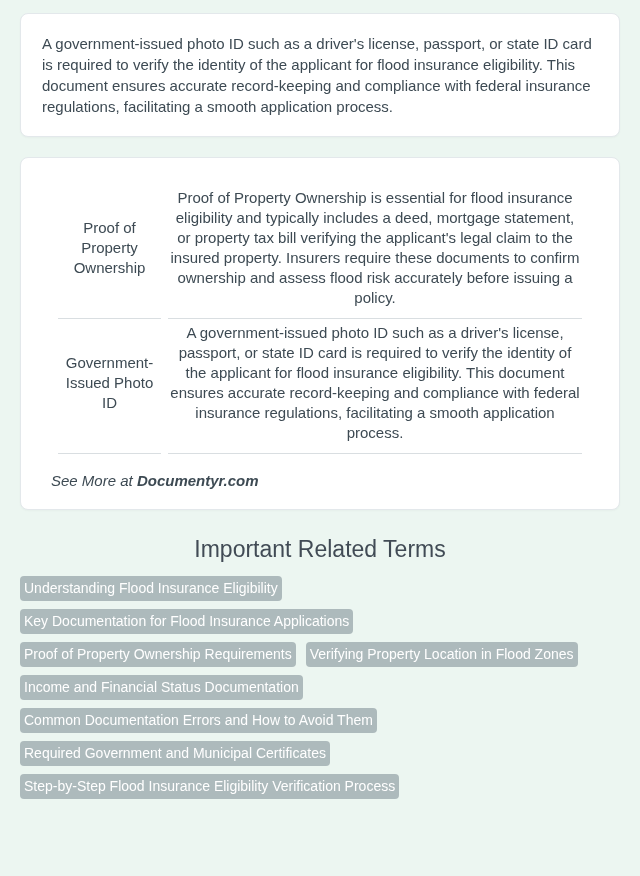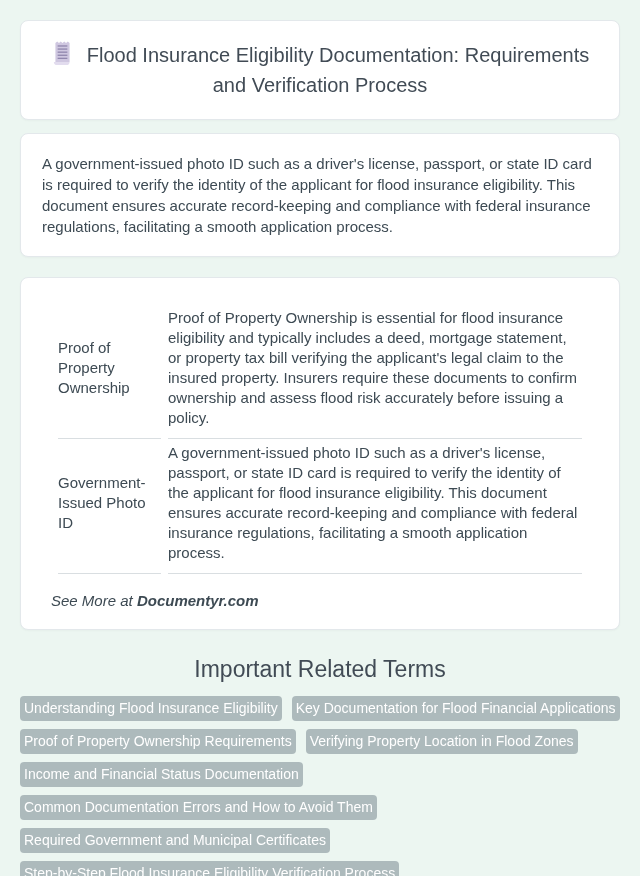--- a/index.html
+++ b/index.html
@@ -29,20 +29,21 @@
   }
   .doc-icon{vertical-align:-5px;margin-right:13px;}
   .intro-card{margin-top:13px;padding:19px 21px;}
   .intro-card p{font-size:15px;line-height:21px;}
   .terms-card{margin-top:20px;padding:26px 30px 20px;}
   table.terms{width:100%;border-collapse:separate;border-spacing:7px 0;}
   table.terms td{
     border-bottom:1px solid var(--table-border);
     font-size:15px;line-height:20px;
     padding:4px 0 10px;
+    text-align:center;
   }
   td.term-cell{width:103px;vertical-align:middle;padding-right:4px;}
   td.desc-cell{vertical-align:middle;padding-left:6px;}
   .see-more{
     text-align:left;font-style:italic;font-size:15px;
     margin-top:18px;color:var(--body-text);
   }
   .see-more .brand{font-weight:bold;cursor:pointer;}
   h2.related-heading{
     text-align:center;font-size:23px;font-weight:500;
@@ -53,33 +54,20 @@
     display:inline-block;background:var(--tag-bg);color:var(--tag-text);
     font-size:14px;line-height:15px;padding:5px 4px;border-radius:4px;
     cursor:pointer;white-space:nowrap;
   }
 </style>
 </head>
 <body>
 
 <div class="page">
 
-  <div class="card title-card">
-    <h1><svg class="doc-icon" width="23" height="27" viewBox="0 0 26 30" aria-hidden="true">
-          <path fill="#cfc7e0" d="M5 3 L7 1.4 9 3 11 1.4 13 3 15 1.4 17 3 19 1.4 21 3 V24.5 H5 Z"></path>
-          <path fill="#e2dcee" d="M3.2 24.5 Q3.2 28 7 28 H17.5 Q21 28 21 24.5 Z"></path>
-          <g stroke="#9187ae" stroke-width="1.5">
-            <line x1="7.5" y1="6.5" x2="18.5" y2="6.5"></line>
-            <line x1="7.5" y1="10" x2="18.5" y2="10"></line>
-            <line x1="7.5" y1="13.5" x2="18.5" y2="13.5"></line>
-            <line x1="7.5" y1="17" x2="18.5" y2="17"></line>
-            <line x1="7.5" y1="20.5" x2="18.5" y2="20.5"></line>
-          </g>
-        </svg><span>Flood Insurance Eligibility Documentation: Requirements and Verification Process</span></h1>
-  </div>
 
   <div class="card intro-card">
     <p>A government-issued photo ID such as a driver's license, passport, or state ID card is required to verify the identity of the applicant for flood insurance eligibility. This document ensures accurate record-keeping and compliance with federal insurance regulations, facilitating a smooth application process.</p>
   </div>
 
   <div class="card terms-card">
     <table class="terms">
       <tbody>
   <tr>
     <td class="term-cell">Proof of Property Ownership</td>
@@ -93,21 +81,21 @@
 </tbody>
     </table>
     <p class="see-more"><span>See More at </span><span class="brand">Documentyr.com</span></p>
   </div>
 
   <h2 class="related-heading">Important Related Terms</h2>
 
   <div class="tags">
   <span class="tag">Understanding Flood Insurance Eligibility</span>
 
-  <span class="tag">Key Documentation for Flood Financial Applications</span>
+  <span class="tag">Key Documentation for Flood Insurance Applications</span>
 
   <span class="tag">Proof of Property Ownership Requirements</span>
 
   <span class="tag">Verifying Property Location in Flood Zones</span>
 
 
   <span class="tag">Income and Financial Status Documentation</span>
 
 
   <span class="tag">Common Documentation Errors and How to Avoid Them</span>

